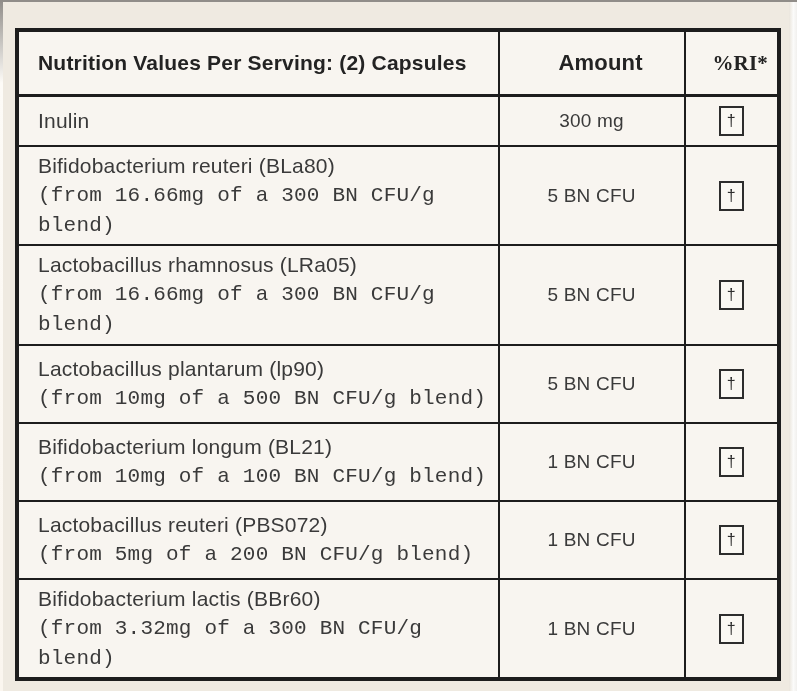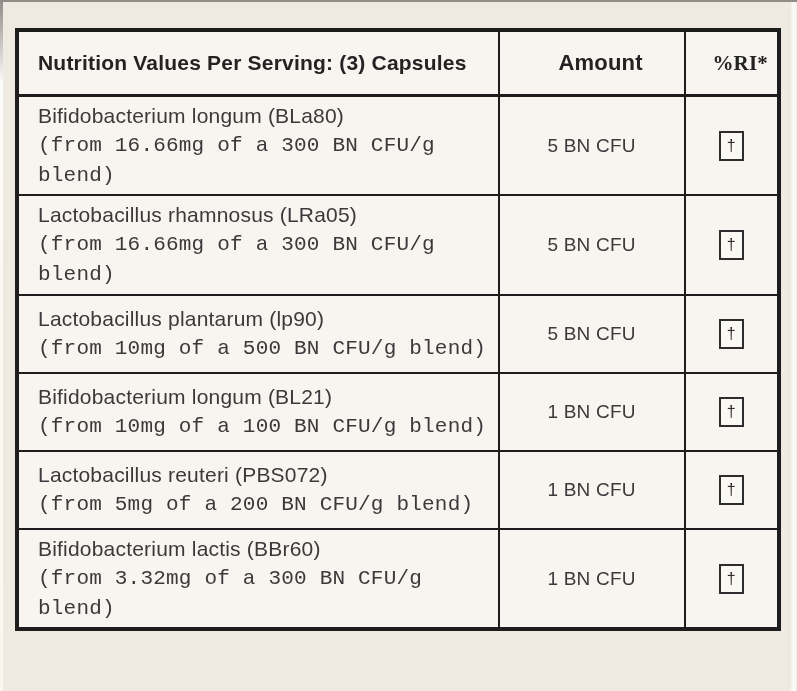--- a/index.html
+++ b/index.html
@@ -90,29 +90,43 @@
 <div class="label-wrap">
 
   <table class="nutrition">
     <colgroup>
       <col class="c-name">
         <col class="c-amount">
         <col class="c-ri">
     </colgroup>
     <thead>
       <tr>
-        <th class="h-name">Nutrition Values Per Serving: (3) Capsules</th>
+        <th class="h-name">Nutrition Values Per Serving: (2) Capsules</th>
         <th class="h-amount">Amount</th>
         <th class="h-ri">%RI*</th>
       </tr>
     </thead>
     <tbody>
-        <tr class="double">
-      <td class="name-cell">
-        <span class="ing-name">Bifidobacterium longum (BLa80)</span>
+        <tr class="single">
+      <td class="name-cell">
+        <span class="ing-name">Inulin</span>
+
+      </td>
+      <td class="amount-cell">
+        <span>300 mg</span>
+      </td>
+      <td class="ri-cell">
+        <span class="dagger-box">
+          <span>†</span>
+        </span>
+      </td>
+    </tr>
+        <tr class="double">
+      <td class="name-cell">
+        <span class="ing-name">Bifidobacterium reuteri (BLa80)</span>
         <span class="ing-detail">(from 16.66mg of a 300 BN CFU/g blend)</span>
       </td>
       <td class="amount-cell">
         <span>5 BN CFU</span>
       </td>
       <td class="ri-cell">
         <span class="dagger-box">
           <span>†</span>
         </span>
       </td>

